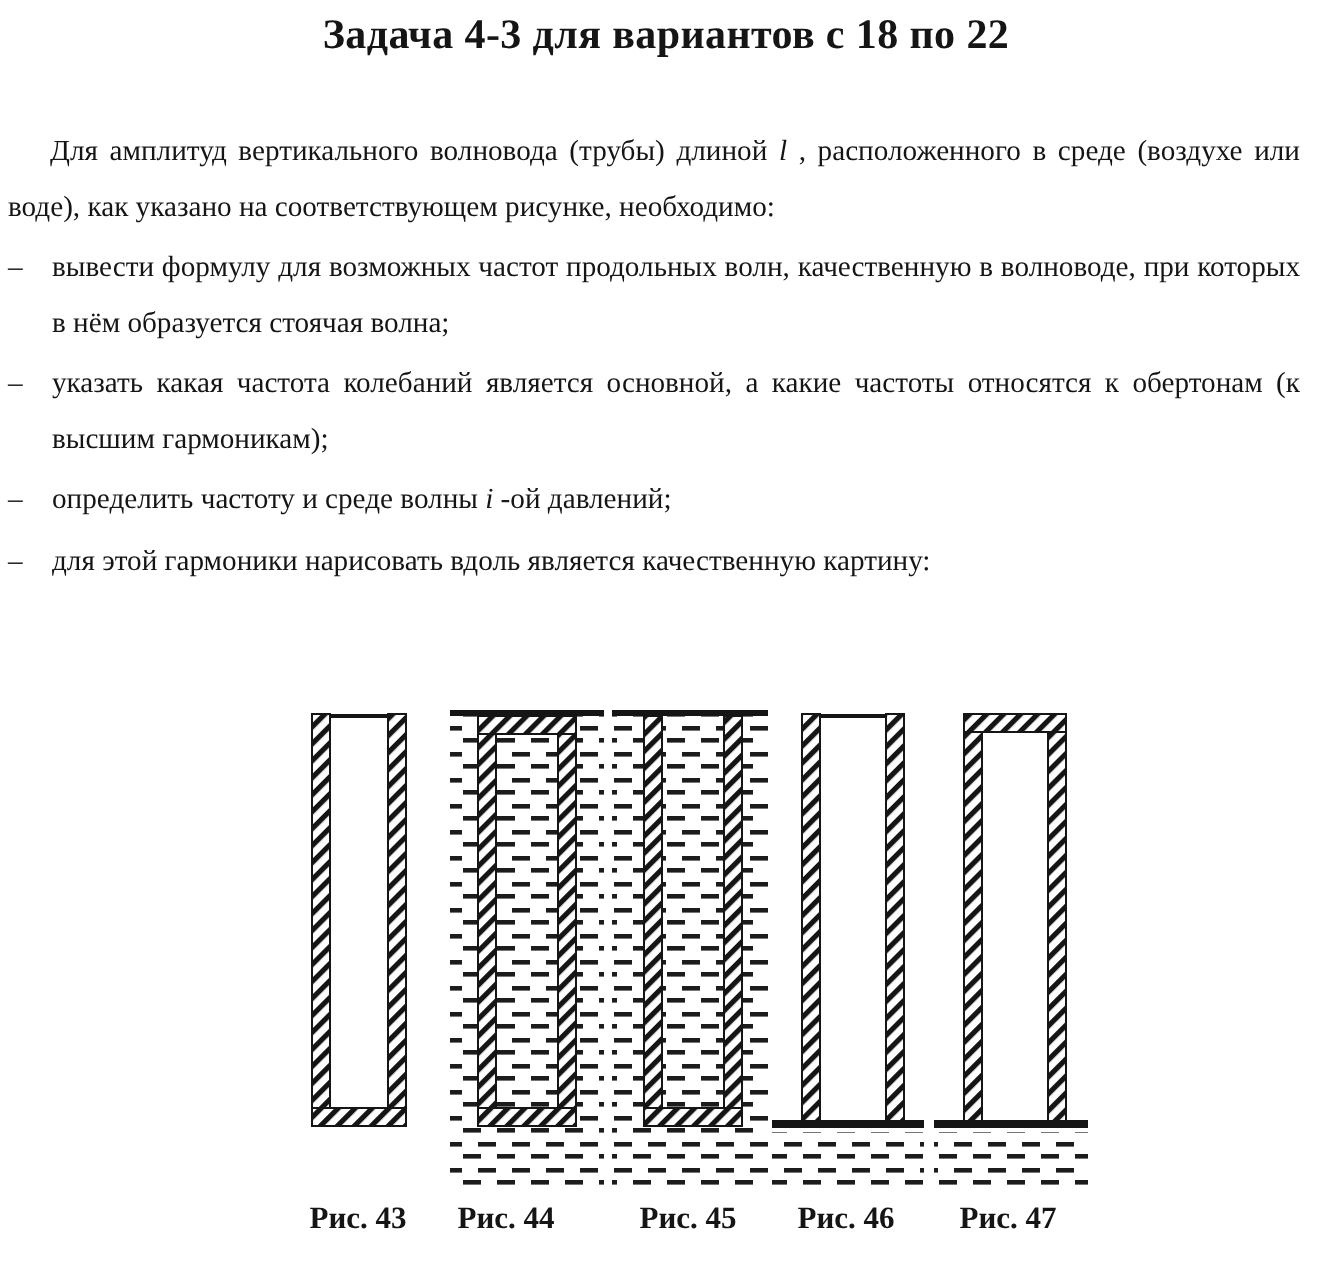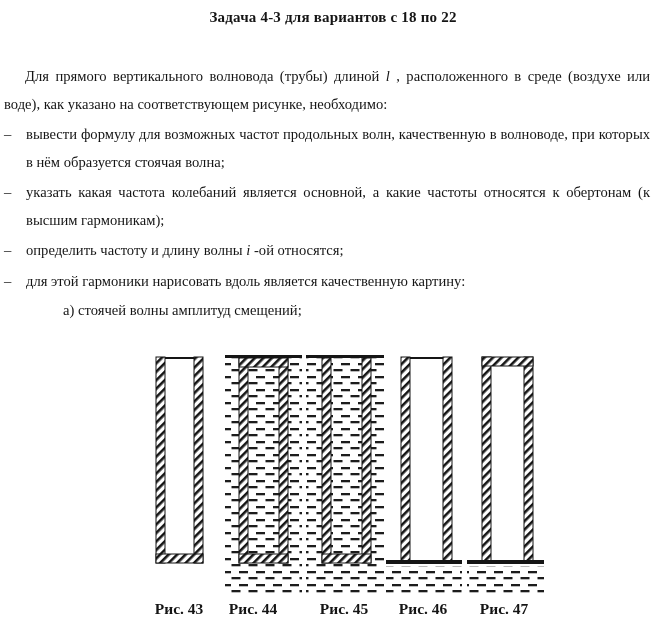--- a/index.html
+++ b/index.html
@@ -6,21 +6,21 @@
   .page{
     position:relative;
     width:666px;height:633px;
     background:#fff;
     font-family:"Liberation Serif","DejaVu Serif",serif;
     color:#151515;
     overflow:hidden;
   }
   h1.doc-title{
     margin:6px 0 0 0;
-    font-size:15px;
+    font-size:21px;
     font-weight:bold;
     text-align:center;
     line-height:22px;
     letter-spacing:0.2px;
   }
   .content{
     position:relative;
     padding:0 16px 0 4px;
     font-size:14.6px;
     line-height:27.5px;
@@ -62,43 +62,42 @@
 </style>
 </head>
 <body>
 
 <div class="page">
 
   <h1 class="doc-title">Задача 4-3 для вариантов с 18 по 22</h1>
 
   <div class="content">
 
-    <p class="intro"><span>Для прямого вертикального волновода (трубы) длиной </span><span class="var">l</span><span> , расположенного в среде (воздухе или воде), как указано на соответствующем рисунке, необходимо:</span></p>
+    <p class="intro"><span>Для амплитуд вертикального волновода (трубы) длиной </span><span class="var">l</span><span> , расположенного в среде (воздухе или воде), как указано на соответствующем рисунке, необходимо:</span></p>
 
     <div class="bullet">
       <span class="marker">–</span>
       <span class="btext">вывести формулу для возможных частот продольных волн, качественную в волноводе, при которых в нём образуется стоячая волна;</span>
     </div>
 
     <div class="bullet">
       <span class="marker">–</span>
       <span class="btext">указать какая частота колебаний является основной, а какие частоты относятся к обертонам (к высшим гармоникам);</span>
     </div>
 
     <div class="bullet">
       <span class="marker">–</span>
-      <span class="btext"><span>определить частоту и длину волны </span><span class="var">i</span><span> -ой относятся;</span></span>
+      <span class="btext"><span>определить частоту и среде волны </span><span class="var">i</span><span> -ой давлений;</span></span>
     </div>
 
     <div class="bullet">
       <span class="marker">–</span>
       <span class="btext">для этой гармоники нарисовать вдоль является качественную картину:</span>
     </div>
 
-    <div class="subitem">а) стоячей волны амплитуд смещений;</div>
   </div>
 
   <svg class="figures" viewBox="0 0 666 285" aria-hidden="true">
     <defs>
       <pattern id="hatch" patternUnits="userSpaceOnUse" width="6" height="6" patternTransform="rotate(-45)">
         <rect width="6" height="6" fill="#ffffff"></rect>
         <rect width="6" height="2.6" fill="#151515"></rect>
       </pattern>
       <pattern id="water" patternUnits="userSpaceOnUse" width="17" height="13">
         <rect width="17" height="13" fill="#ffffff"></rect>

